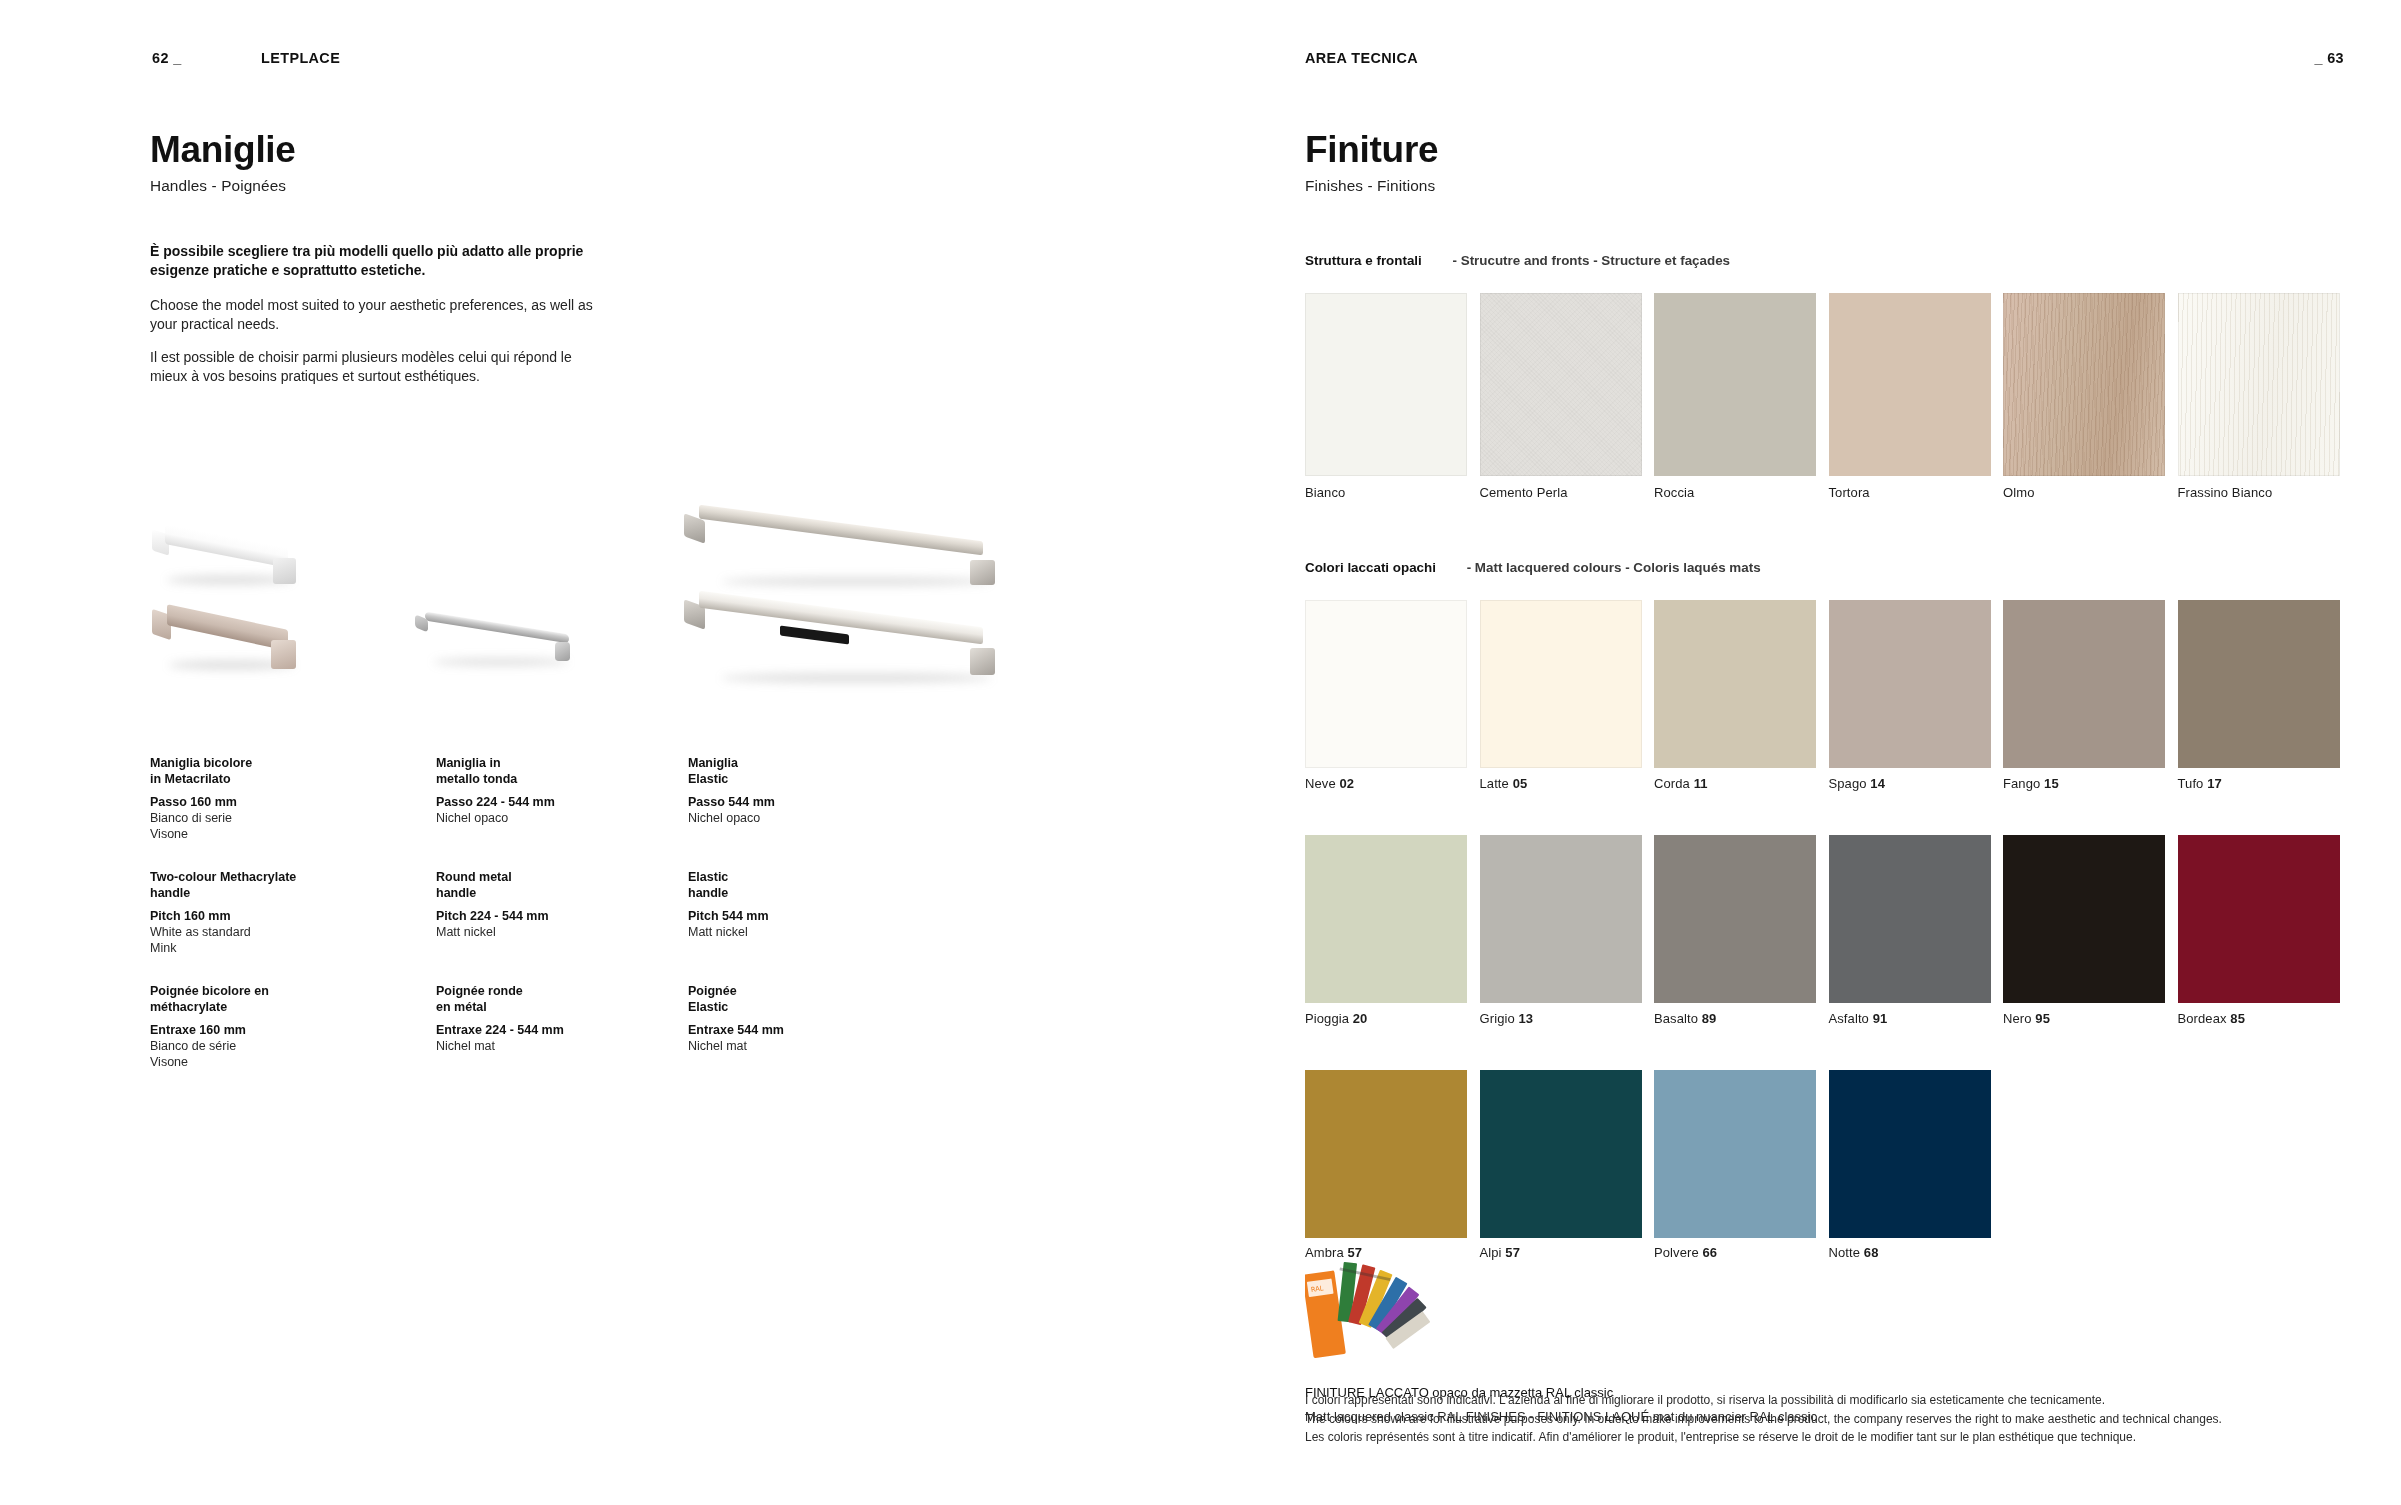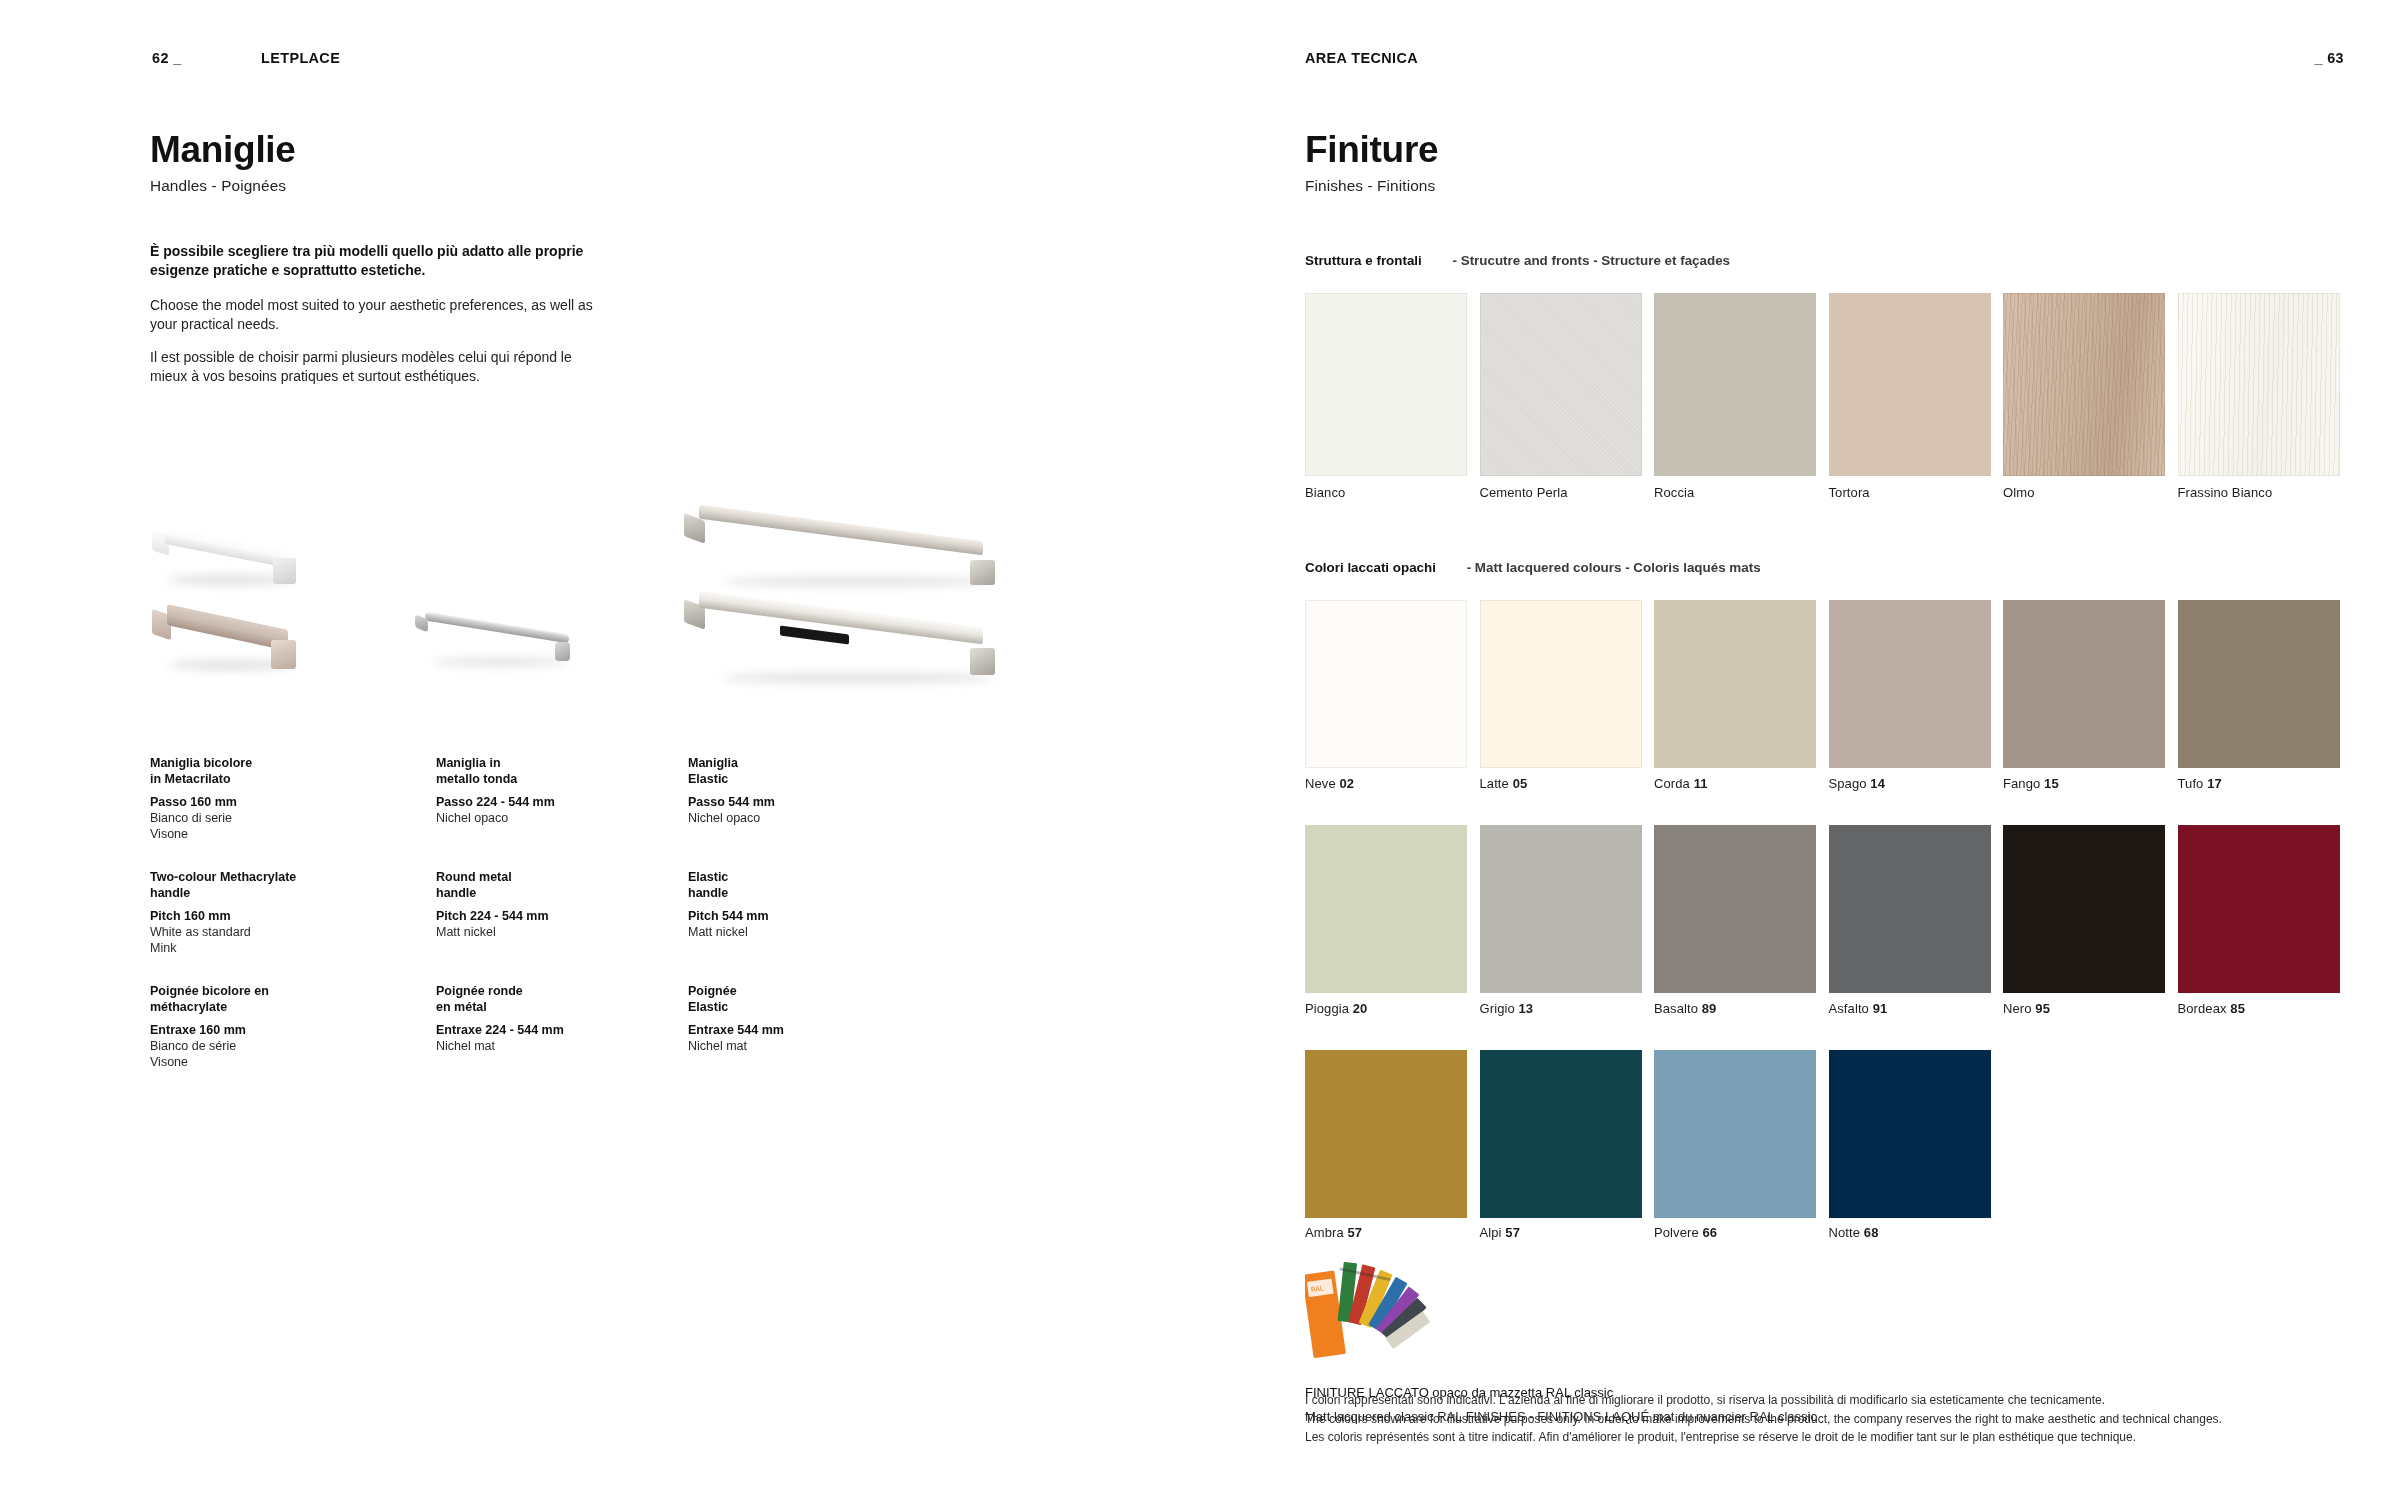--- a/index.html
+++ b/index.html
@@ -58,21 +58,21 @@
   .lacrow{display:flex;gap:12.5px;}
   .lac{width:162px;}
   .lac .chip{height:168px;width:100%;display:block;}
   .lac .nm{font-size:13px;color:#1d1d1d;margin-top:7.7px;letter-spacing:0.1px;white-space:nowrap;}
   .lac .nm b{font-weight:700;}
 
   .struct-block{position:absolute;left:0;top:252px;width:1047px;}
   .struct-block .grouplabel{margin-bottom:24px;}
   .lac-block{position:absolute;left:0;top:559px;width:1047px;}
   .lac-block .grouplabel{margin-bottom:24px;}
-  .lacrow + .lacrow{margin-top:34px;align-items:flex-end;}
+  .lacrow + .lacrow{margin-top:44px;align-items:flex-end;}
 
   
   .ral{position:absolute;left:0;top:1254px;width:1047px;}
   .fan{position:relative;width:134px;height:110px;margin-bottom:21px;}
   .ral .t1{font-size:13px;font-weight:400;color:#111;margin-bottom:8.6px;}
   .ral .t2{font-size:13px;font-weight:400;color:#232323;}
   .disclaimer{position:absolute;left:0;top:1391px;width:1047px;}
   .disclaimer div{font-size:12px;font-weight:400;color:#2b2b2b;line-height:1.55;white-space:nowrap;}
 </style>
 </head>

